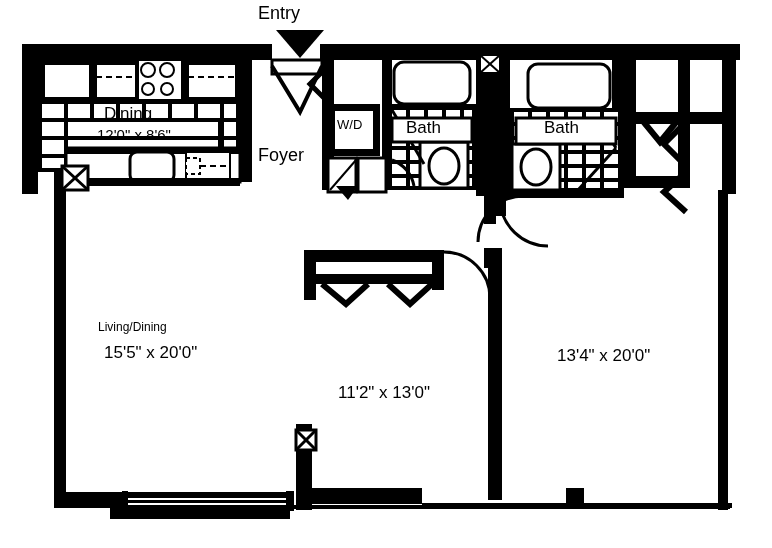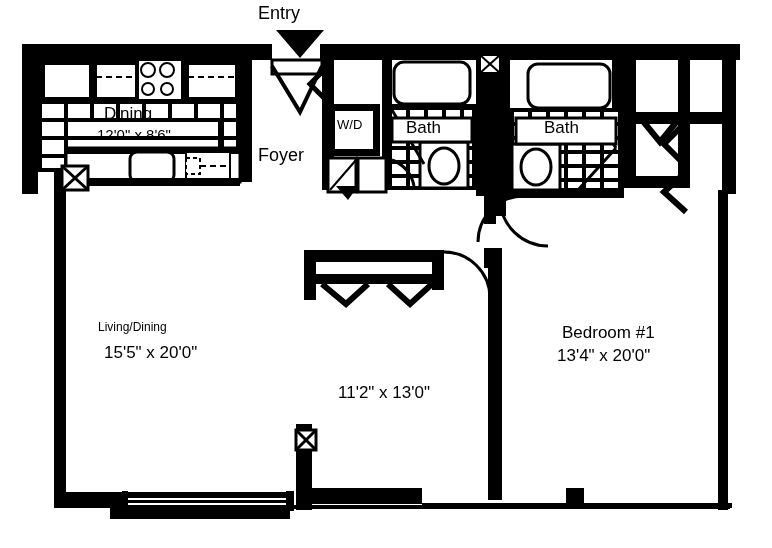--- a/index.html
+++ b/index.html
@@ -396,17 +396,16 @@
   <div class="lbl lbl-bath2">Bath</div>
 
   <div class="lbl lbl-kitchen">Dining</div>
   <div class="lbl lbl-kitchen-dim">12'0" x 8'6"</div>
 
   <div class="lbl lbl-ld">Living/Dining</div>
   <div class="lbl lbl-ld-dim">15'5" x 20'0"</div>
 
   <div class="lbl lbl-bd2-dim">11'2" x 13'0"</div>
 
-  <div class="lbl lbl-bd1">Bedroom #1</div>
   <div class="lbl lbl-bd1-dim">13'4" x 20'0"</div>
 
 
 </div>
 
 </body></html>

